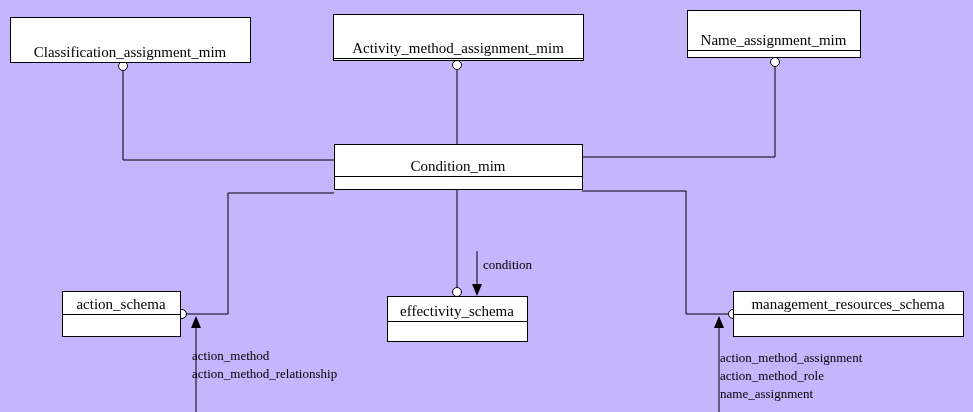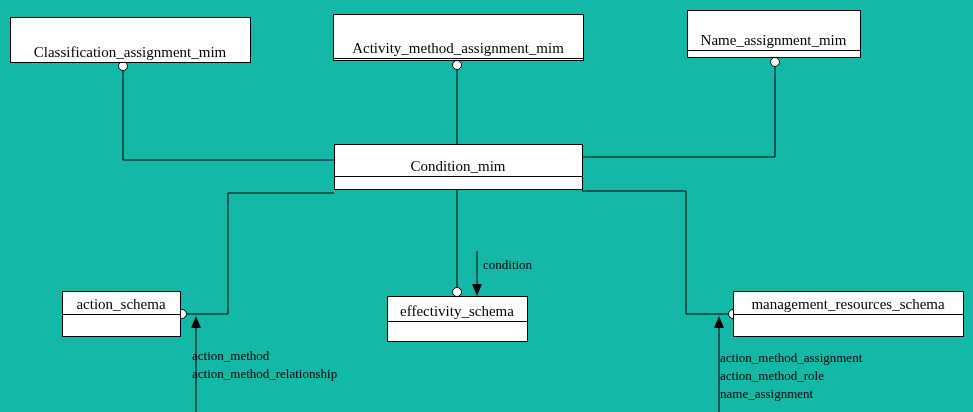--- a/index.html
+++ b/index.html
@@ -8,21 +8,21 @@
     padding: 0;
     background: #ffffff;
   }
   body {
     font-family: "Liberation Serif", "DejaVu Serif", serif;
   }
   #diagram-root {
     position: relative;
     width: 973px;
     height: 412px;
-    background: #14b8a6;
+    background: #c4b5fd;
     overflow: hidden;
   }
   svg#diagram-svg {
     position: absolute;
     top: 0;
     left: 0;
     width: 973px;
     height: 412px;
     display: block;
   }

